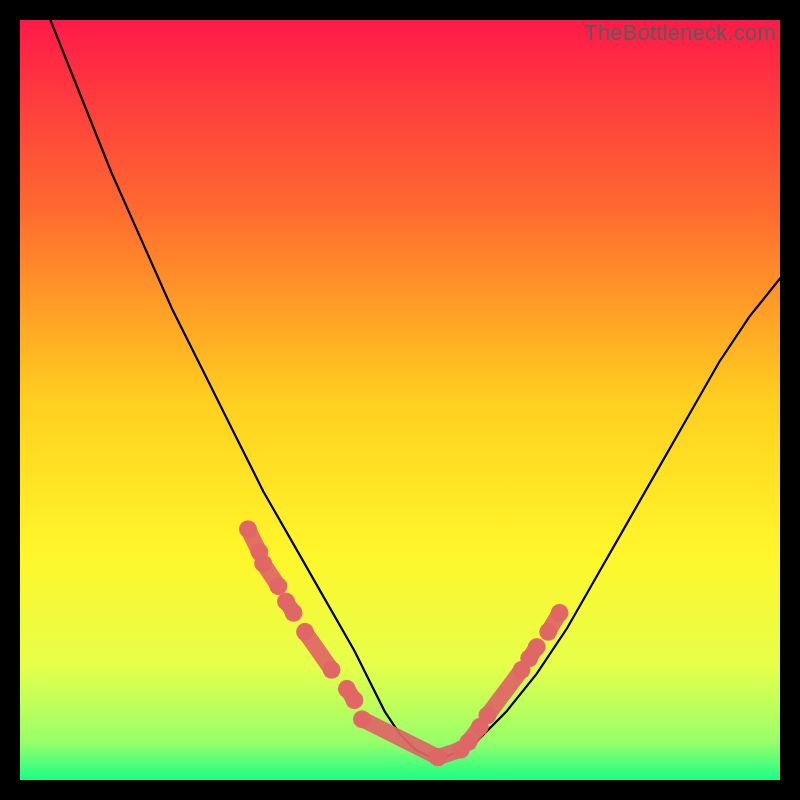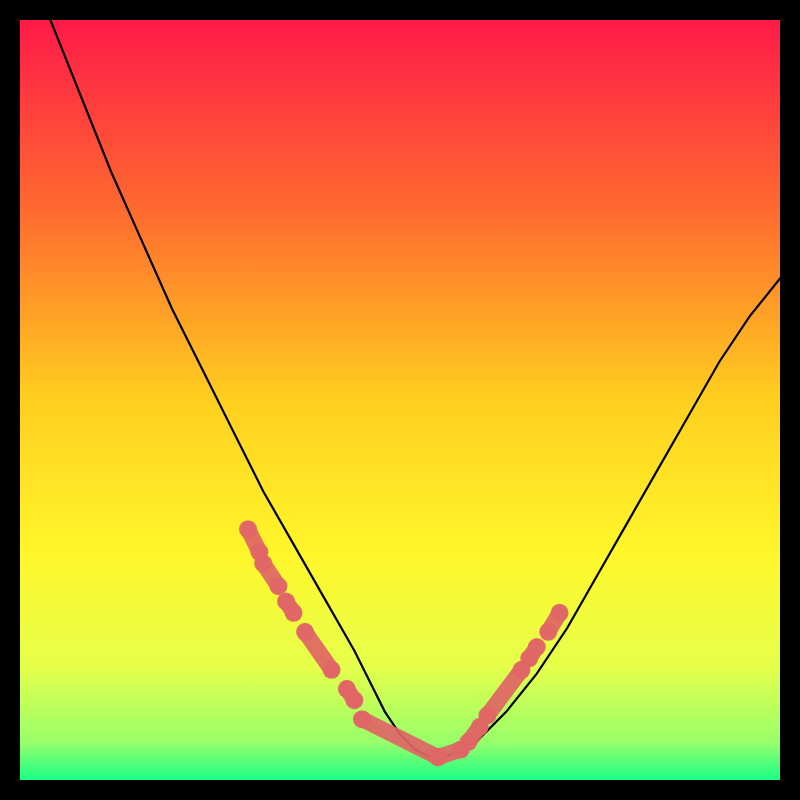--- a/index.html
+++ b/index.html
@@ -84,13 +84,14 @@
         <circle cx="467.4" cy="695.4" r="9" fill="#e06666" opacity="0.92"></circle>
         <circle cx="501.6" cy="649.8" r="9" fill="#e06666" opacity="0.92"></circle>
         <line x1="509.20000000000005" y1="638.4" x2="516.8000000000001" y2="627" stroke="#e06666" stroke-width="16" stroke-linecap="round" opacity="0.92"></line>
         <circle cx="509.20000000000005" cy="638.4" r="9" fill="#e06666" opacity="0.92"></circle>
         <circle cx="516.8000000000001" cy="627" r="9" fill="#e06666" opacity="0.92"></circle>
         <line x1="528.1999999999999" y1="611.8" x2="539.6" y2="592.8" stroke="#e06666" stroke-width="16" stroke-linecap="round" opacity="0.92"></line>
         <circle cx="528.1999999999999" cy="611.8" r="9" fill="#e06666" opacity="0.92"></circle>
         <circle cx="539.6" cy="592.8" r="9" fill="#e06666" opacity="0.92"></circle>
       </g>
   </svg>
+  <div class="watermark">TheBottleneck.com</div>
 </div>
 
 </body></html>

